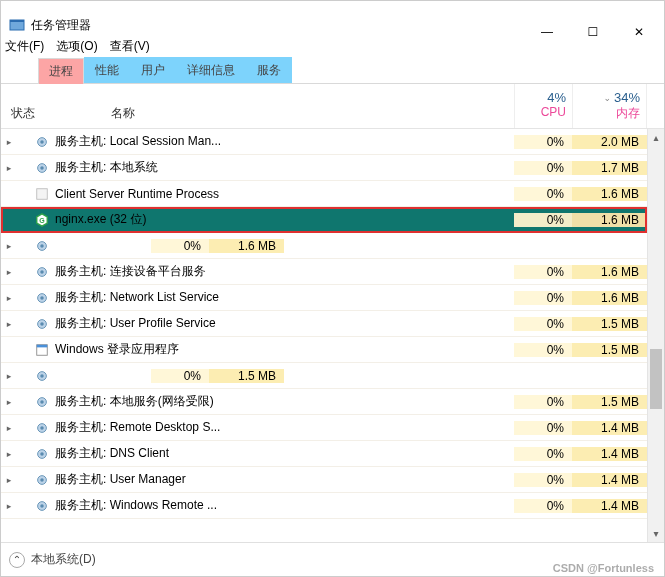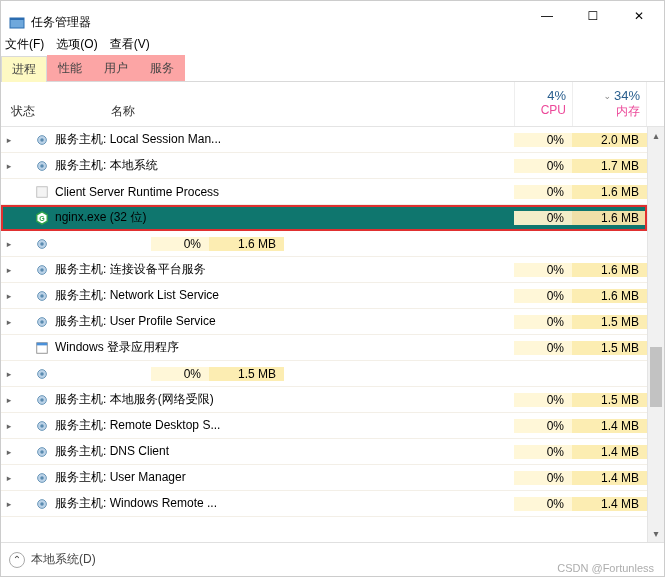--- a/index.html
+++ b/index.html
@@ -1,26 +1,26 @@
 <!DOCTYPE html>
 <html><head>
 <meta charset="utf-8">
 <style>
   * { box-sizing: border-box; margin: 0; padding: 0; }
   html, body { font-family: "Microsoft YaHei", "Segoe UI", sans-serif; font-size: 12px; color: #000; background: #fff; }
   .window { width: 665px; height: 577px; display: flex; flex-direction: column; border: 1px solid #ccc; position: relative; overflow: hidden; }
-  .titlebar { height: 30px; display: flex; align-items: flex-end; padding: 0 2px; }
+  .titlebar { height: 30px; display: flex; align-items: flex-start; padding: 16px 2px; }
   .titlebar .icon { width: 16px; height: 16px; margin: 0 6px; }
   .titlebar .title { flex: 1; font-size: 12px; }
   .titlebar .winbtn { width: 46px; height: 30px; display: flex; align-items: center; justify-content: center; }
   .menubar { height: 22px; display: flex; align-items: flex-end; padding: 0 4px; font-size: 12px; }
   .menubar span { margin-right: 12px; }
   .tabs { display: flex; border-bottom: 1px solid #d9d9d9; margin-top: 2px; }
-  .tab { padding: 4px 10px; border: 1px solid transparent; border-bottom: none; font-size: 12px; background: #fca5a5; color: #444; }
-  .tab.active { background: #fef9c3; border-color: #d9d9d9; position: relative; top: 1px; }
+  .tab { padding: 4px 10px; border: 1px solid transparent; border-bottom: none; font-size: 12px; background: #7dd3fc; color: #444; }
+  .tab.active { background: #fca5a5; border-color: #d9d9d9; position: relative; top: 1px; margin-left: 37px; }
   .headers { display: flex; border-bottom: 1px solid #e4e4e4; position: relative; }
   .hcol { padding: 6px 6px 6px 10px; font-size: 12px; color: #333; }
   .hcol.name { flex: 1; display: flex; flex-direction: column; justify-content: flex-end; }
   .hcol.status { width: 100px; display: flex; flex-direction: column; justify-content: flex-end; }
   .hcol.cpu { width: 58px; text-align: right; border-left: 1px solid #eee; }
   .hcol.mem { width: 75px; text-align: right; border-left: 1px solid #eee; border-right: 1px solid #eee; }
   .stat-top { color: #2a5f8e; font-size: 13px; display: flex; justify-content: flex-end; align-items: center; gap: 3px; }
   .stat-bot { color: #ec4899; font-size: 12px; }
   .body { flex: 1; overflow: hidden; position: relative; }
   .row { display: flex; align-items: center; height: 26px; border-bottom: 1px solid #f3efe7; }
@@ -32,21 +32,21 @@
   .row .cpu { width: 58px; text-align: right; padding-right: 8px; background: #fff7d8; }
   .row .mem { width: 75px; text-align: right; padding-right: 8px; background: #fcedb2; }
   .row.highlight { outline: 2px solid #e03030; outline-offset: -2px; background: #0f766e; }
   .row.highlight .cpu { background: #f3edc9; }
   .row.highlight .mem { background: #f0e0a8; }
   .scrollbar { position: absolute; right: 0; top: 0; bottom: 0; width: 17px; background: #f1f1f1; border-left: 1px solid #e4e4e4; }
   .scrollbar .thumb { position: absolute; left: 2px; right: 2px; top: 220px; height: 60px; background: #c2c2c2; }
   .scrollbar .arrow { position: absolute; left: 0; right: 0; height: 17px; display:flex; align-items:center; justify-content:center; color:#666; font-size:10px; }
   .footer { border-top: 1px solid #e0e0e0; height: 34px; display: flex; align-items: center; padding: 0 8px; justify-content: space-between; }
   .footer .left { display: flex; align-items: center; gap: 6px; color: #444; }
-  .watermark { position: absolute; right: 10px; bottom: 2px; color: rgba(128,128,128,0.65); font-size: 11px; }
+  .watermark { position: absolute; right: 10px; bottom: 2px; color: rgba(128,128,128,0.65); font-size: 11px; font-weight: bold; }
   .gear { width:14px; height:14px; }
   .appico { width:14px; height:14px; }
 </style>
 </head>
 <body>
 
 <div class="window">
 
   <div class="titlebar">
     <span class="icon">
@@ -70,20 +70,21 @@
   <div class="menubar">
     <span>文件(F)</span>
     <span>选项(O)</span>
     <span>查看(V)</span>
   </div>
 
   <div class="tabs">
     <div class="tab active">进程</div>
     <div class="tab">性能</div>
     <div class="tab">用户</div>
+    <div class="tab">详细信息</div>
     <div class="tab">服务</div>
   </div>
 
   <div class="headers">
     <div class="hcol status">
       <span>状态</span>
     </div>
     <div class="hcol name">
       <span>名称</span>
     </div>

